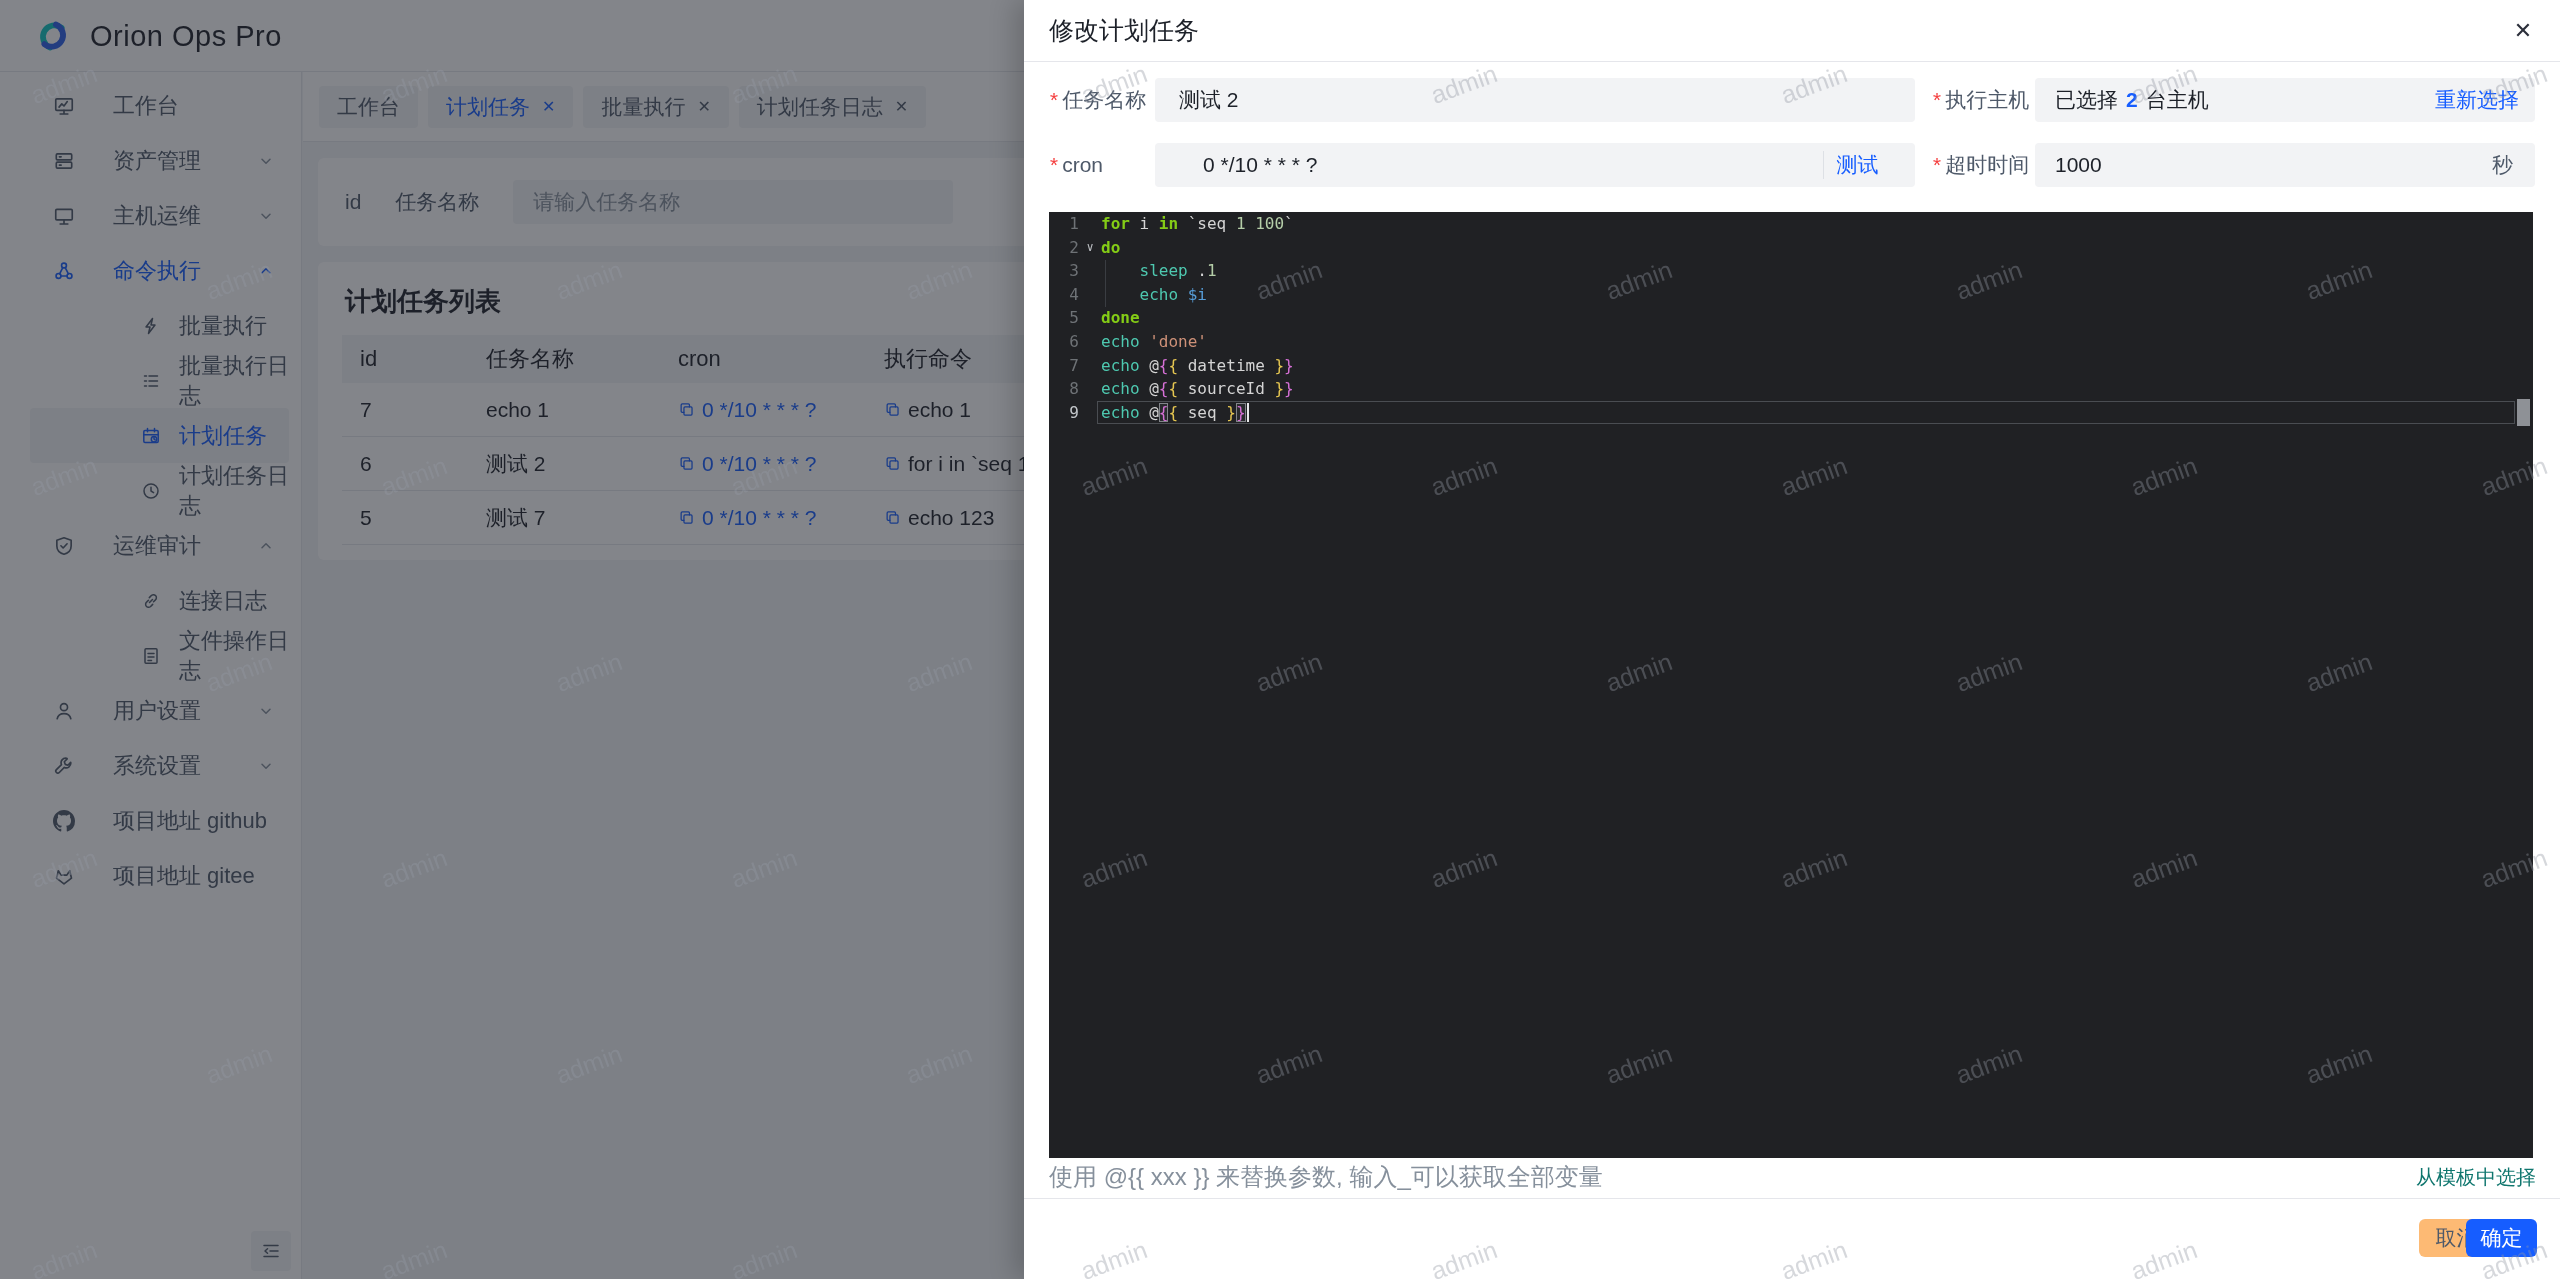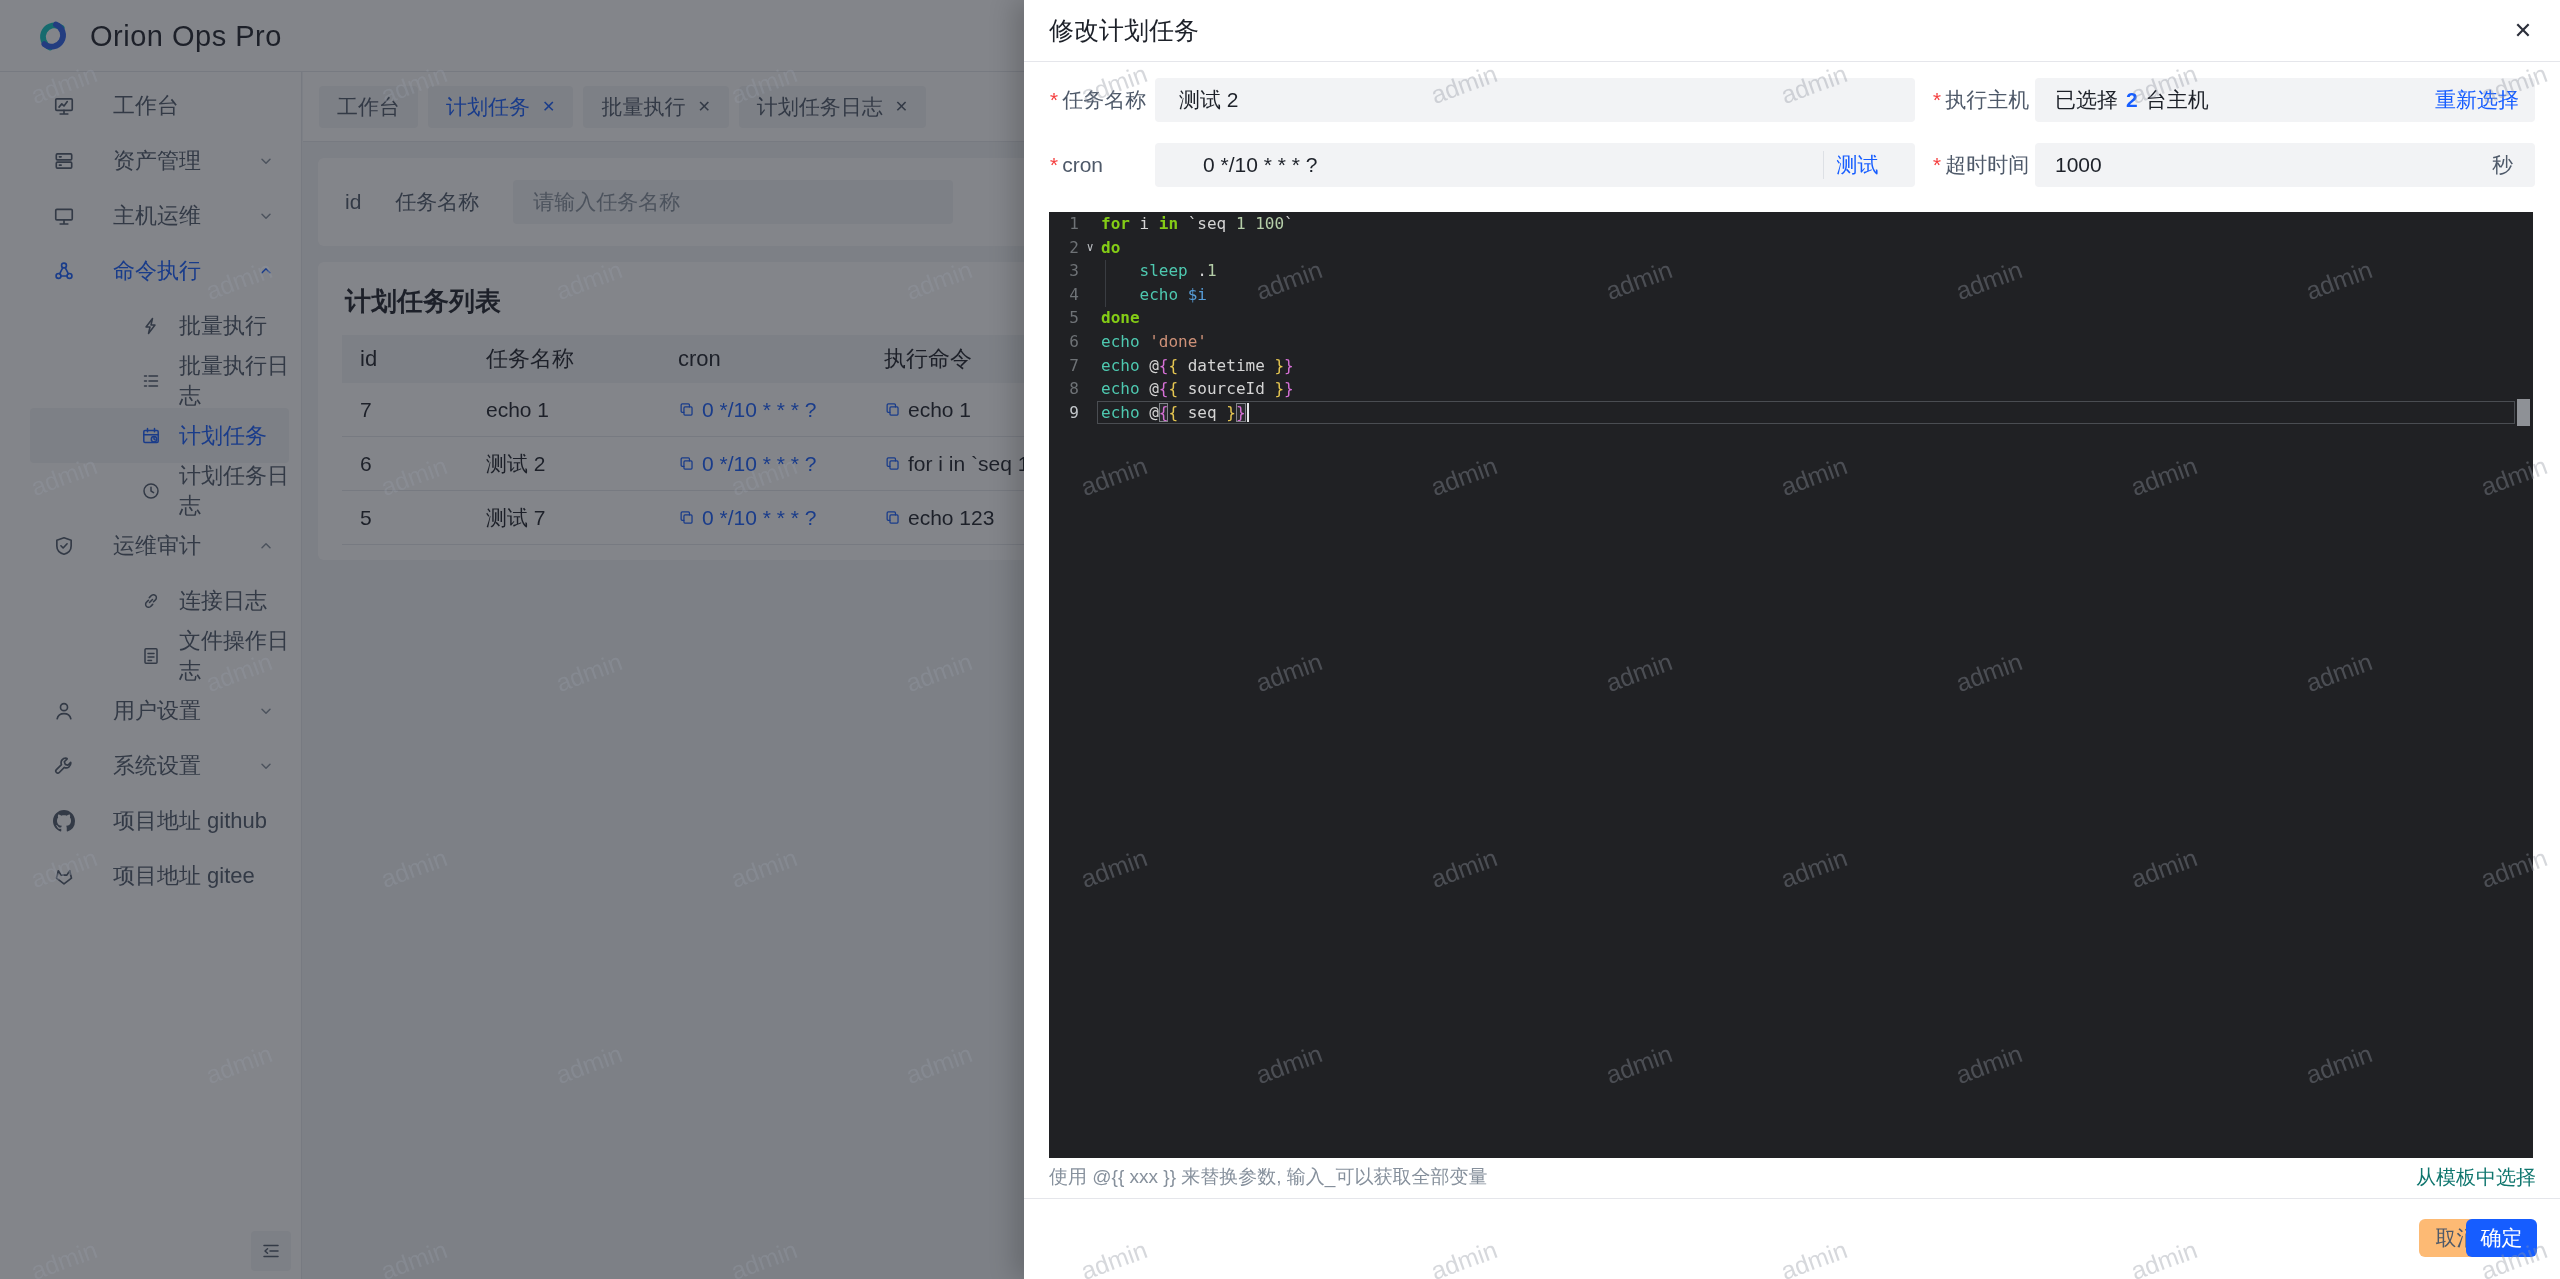--- a/index.html
+++ b/index.html
@@ -99,21 +99,21 @@
   .tok-str { color:#ce9178; } .tok-var { color:#569cd6; } .tok-fg { color:#d4d4d4; }
   .tok-bo { color:#d670d6; } .tok-bi { color:#e5c651; }
   .boxed { outline:1px solid #82858a; outline-offset:-1px; background:rgba(130,133,138,.10); }
   .caret { display:inline-block; width:2px; height:19px; background:#e6e7e9; vertical-align:-4px; margin-left:1px; }
   .ed-line.current .ln { color:#c2c6ca; }
   .cur-line { position:absolute; left:48px; right:18px; top:188.8px; height:23.6px; border:1px solid #4a4d52; z-index:1; }
   .indent-guide { position:absolute; left:56px; top:48px; width:1px; height:47px; background:#3a3d42; z-index:1; }
   .ruler-mark { position:absolute; right:3px; top:187px; width:13px; height:27px; background:#8e9196; z-index:3; }
 
   .m-hint-row { position:absolute; left:25px; right:24px; top:1162px; height:30px; display:flex; align-items:center; }
-  .m-hint { font-size:19px; color:#86909c; }
+  .m-hint { font-size:24px; color:#86909c; }
   .tpl-link { margin-left:auto; font-size:20px; color:#0f766e; cursor:pointer; }
   .m-divider-bottom { position:absolute; left:0; top:1198px; width:100%; height:1px; background:#e5e6eb; }
   .btn { position:absolute; top:1219px; height:38px; border:none; border-radius:6px; font-size:21px; font-family:inherit; cursor:pointer; display:flex; align-items:center; justify-content:center; }
   .btn.cancel { left:1395px; width:75px; background:#fdba74; color:#4e5969;text-align:right; }
   .btn.ok { left:1442px; width:71px; background:#165dff; color:#fff; }
 
   
   .watermark { position:absolute; inset:0; z-index:60; pointer-events:none; overflow:hidden; }
   .wm { position:absolute; font-size:25px; color:rgba(148,153,163,.38); transform:rotate(-20deg); white-space:nowrap; }
 </style>

